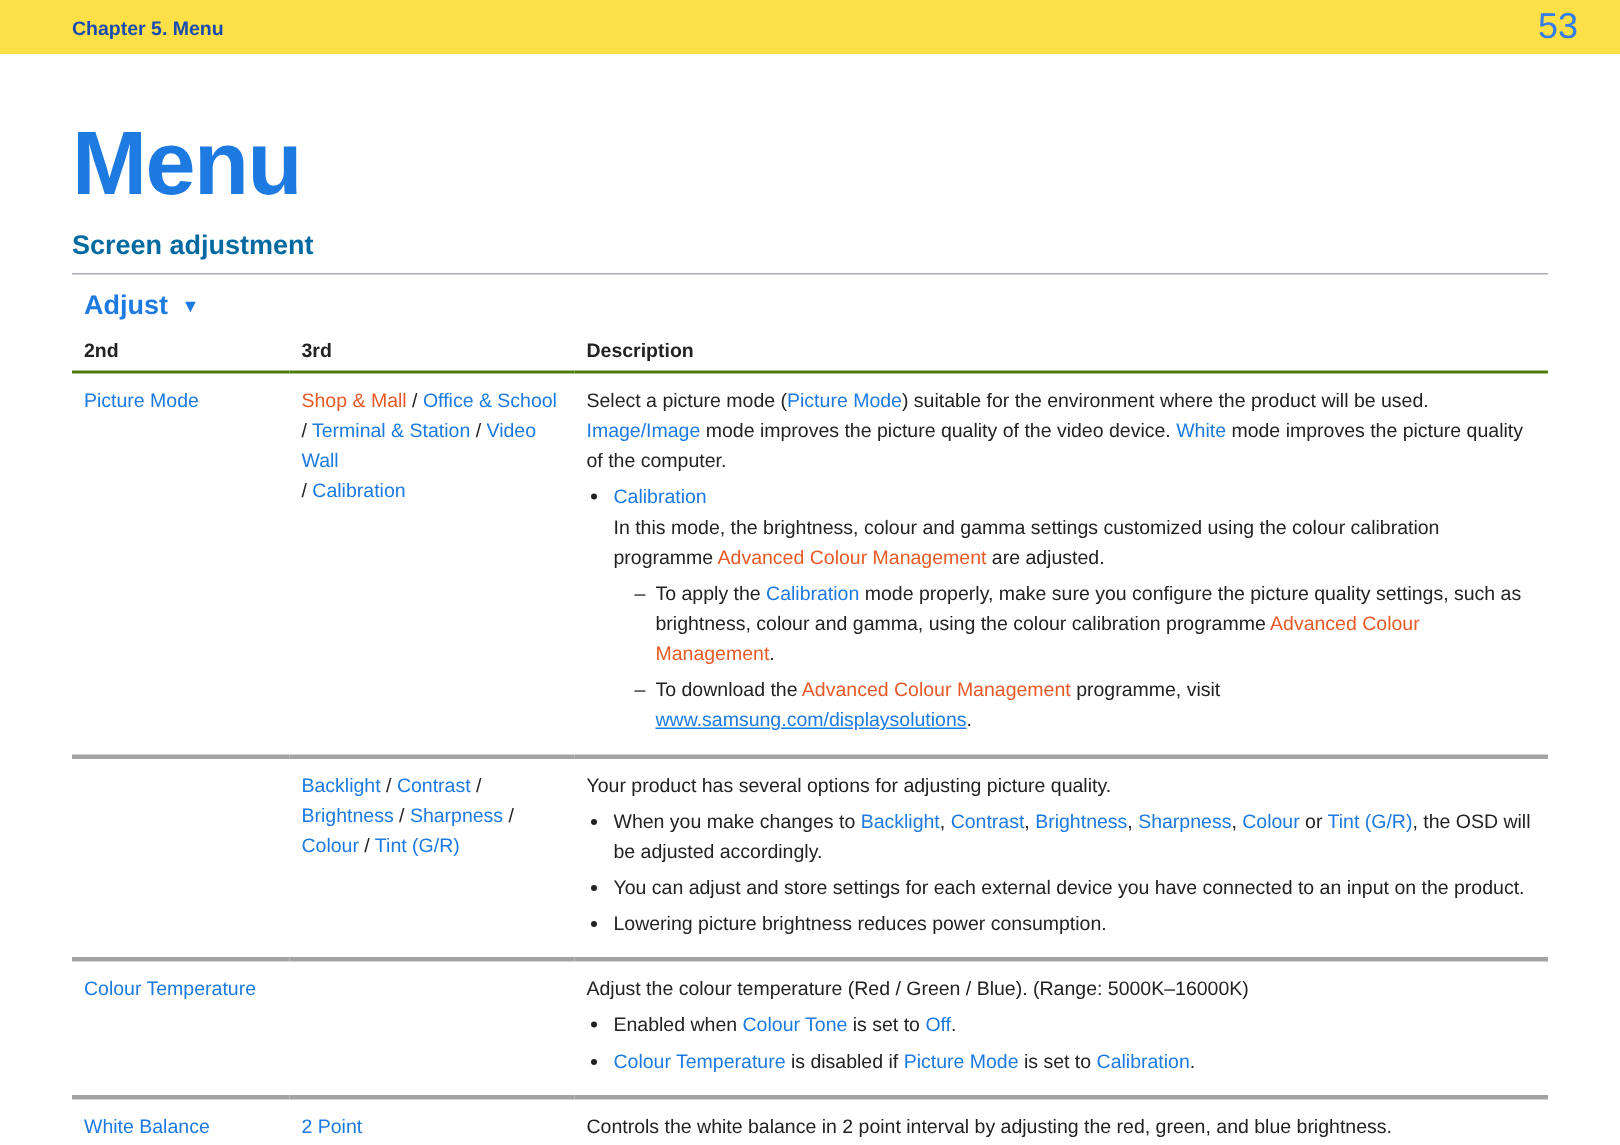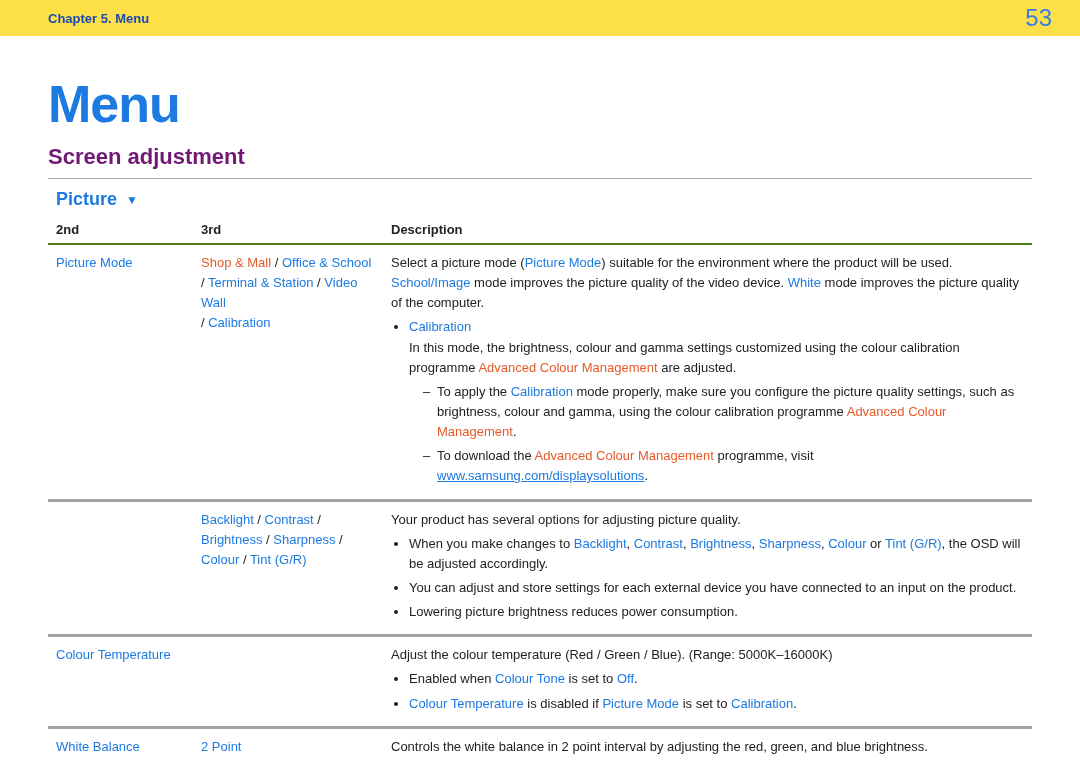--- a/index.html
+++ b/index.html
@@ -26,28 +26,28 @@
   .page-number {
     color: #327de8;
     font-size: 24px;
     font-weight: 400;
   }
   .page {
     padding: 20px 48px 30px 48px;
   }
   h1.menu-title {
     color: #1d7ae0;
-    font-size: 52px;
+    font-size: 60px;
     font-weight: 700;
     margin: 18px 0 8px 0;
     letter-spacing: -1px;
   }
   h2.section-title {
-    color: #701a75;
-    font-size: 22px;
+    color: #0369a1;
+    font-size: 18px;
     font-weight: 700;
     margin: 10px 0 8px 0;
   }
   .section-divider {
     border: none;
     border-top: 1px solid #aab;
     margin: 4px 0 10px 0;
   }
   .picture-header {
     color: #1d7ae0;
@@ -120,21 +120,21 @@
 </div>
 
 <div class="page">
 
   <h1 class="menu-title">Menu</h1>
 
   <h2 class="section-title">Screen adjustment</h2>
   <hr class="section-divider">
 
   <div class="picture-header">
-    <span>Picture</span>
+    <span>Adjust</span>
     <span class="triangle-down">▼</span>
   </div>
 
   <table class="menu-table">
     <colgroup>
       <col class="col-2nd">
         <col class="col-3rd">
         <col>
     </colgroup>
     <thead>
@@ -152,21 +152,21 @@
         </td>
         <td>
           <span class="orange">Shop &amp; Mall</span> /
           <span class="blue">Office &amp; School</span> /
           <span class="blue">Terminal &amp; Station</span> /
           <span class="blue">Video Wall</span><br>
           / <span class="blue">Calibration</span>
         </td>
         <td>
           <span>Select a picture mode (</span><span class="blue">Picture Mode</span><span>) suitable for the environment where the product will be used.</span><br>
-          <span class="blue">School/Image</span><span> mode improves the picture quality of the video device. </span><span class="blue">White</span><span> mode improves the picture quality of the computer.</span>
+          <span class="blue">Image/Image</span><span> mode improves the picture quality of the video device. </span><span class="blue">White</span><span> mode improves the picture quality of the computer.</span>
           <ul class="bullets">
             <li>
               <span class="blue">Calibration</span><br>
               <span>In this mode, the brightness, colour and gamma settings customized using the colour calibration programme </span>
               <span class="orange">Advanced Colour Management</span><span> are adjusted.</span>
               <ul class="dashlist">
                 <li>
                   <span>To apply the </span><span class="blue">Calibration</span><span> mode properly, make sure you configure the picture quality settings, such as brightness, colour and gamma, using the colour calibration programme </span><span class="orange">Advanced Colour Management</span><span>.</span>
                 </li>
                 <li>

